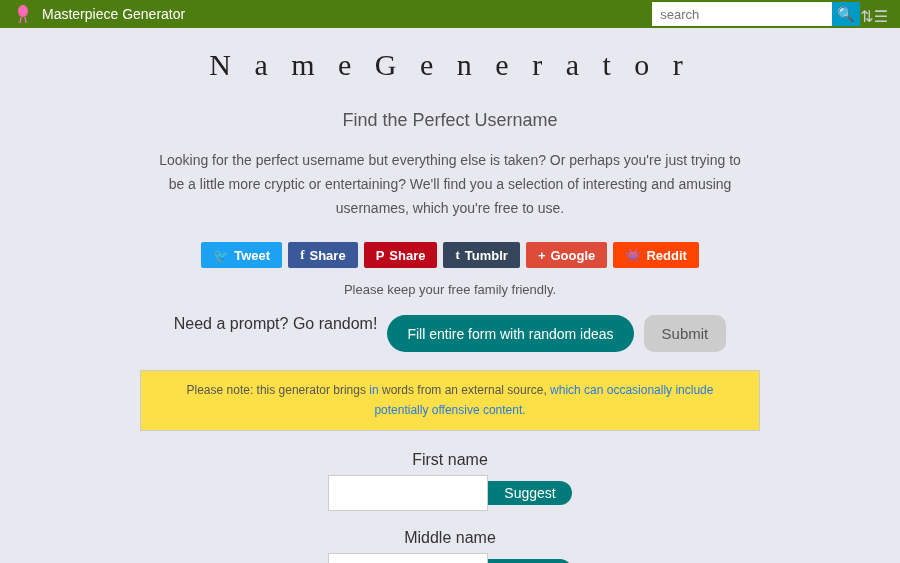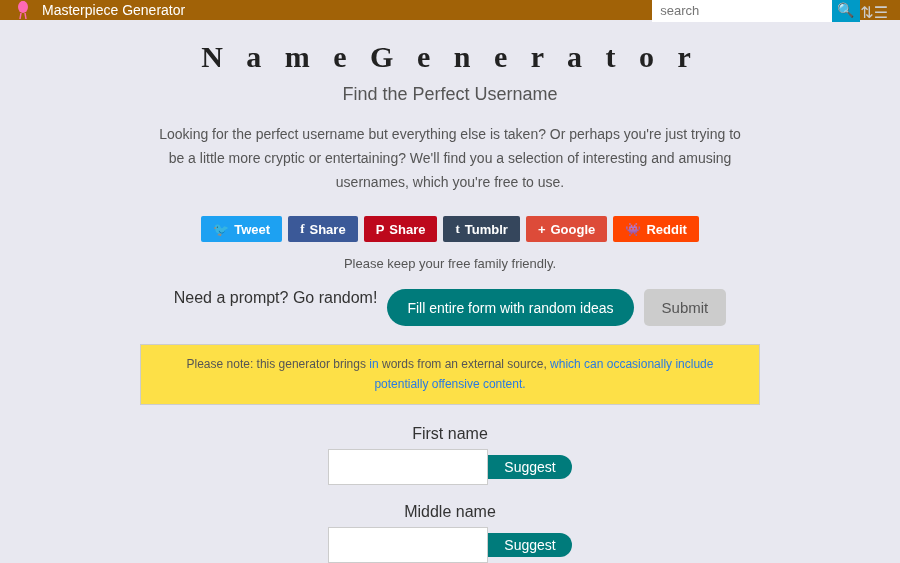--- a/index.html
+++ b/index.html
@@ -6,22 +6,22 @@
     body {
       font-family: Arial, sans-serif;
       background: #e8e8f0;
       min-height: 563px;
       width: 900px;
       overflow-x: hidden;
     }
 
     
     header {
-      background: #a16207;
-      height: 20px;
+      background: #4d7c0f;
+      height: 28px;
       display: flex;
       align-items: center;
       justify-content: space-between;
       padding: 0 12px;
     }
     .header-left {
       display: flex;
       align-items: center;
       gap: 8px;
     }
@@ -77,24 +77,24 @@
     }
 
     
     .main-content {
       padding: 20px 40px;
       text-align: center;
     }
 
     .page-title {
       font-size: 30px;
-      font-weight: bold;
+      font-weight: normal;
       letter-spacing: 8px;
       color: #222;
-      margin-bottom: 10px;
+      margin-bottom: 28px;
       font-family: Georgia, serif;
     }
 
     .page-subtitle {
       font-size: 18px;
       color: #555;
       margin-bottom: 18px;
     }
 
     .page-description {
@@ -158,21 +158,21 @@
       border-radius: 25px;
       cursor: pointer;
       font-weight: normal;
     }
     .submit-btn {
       background: #ccc;
       color: #555;
       border: none;
       padding: 10px 18px;
       font-size: 15px;
-      border-radius: 5px;
+      border-radius: 10px;
       cursor: pointer;
     }
 
     
     .note-box {
       border: 1px solid #ccc;
       background: #fde047;
       padding: 10px 20px;
       font-size: 12px;
       color: #555;

